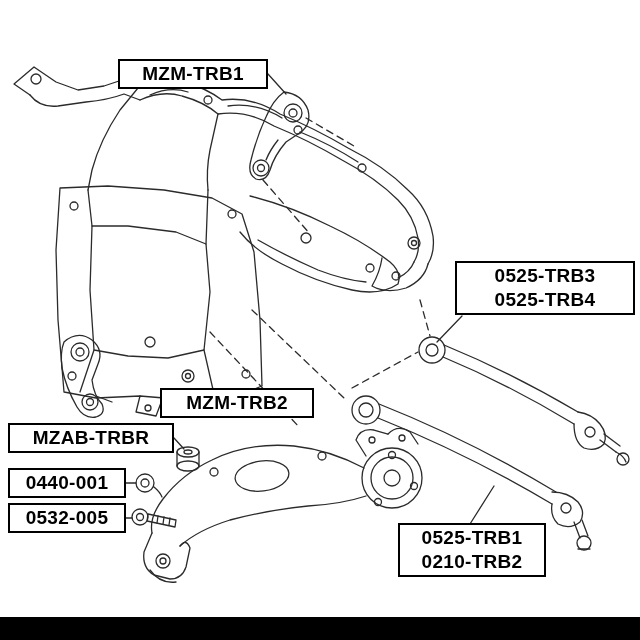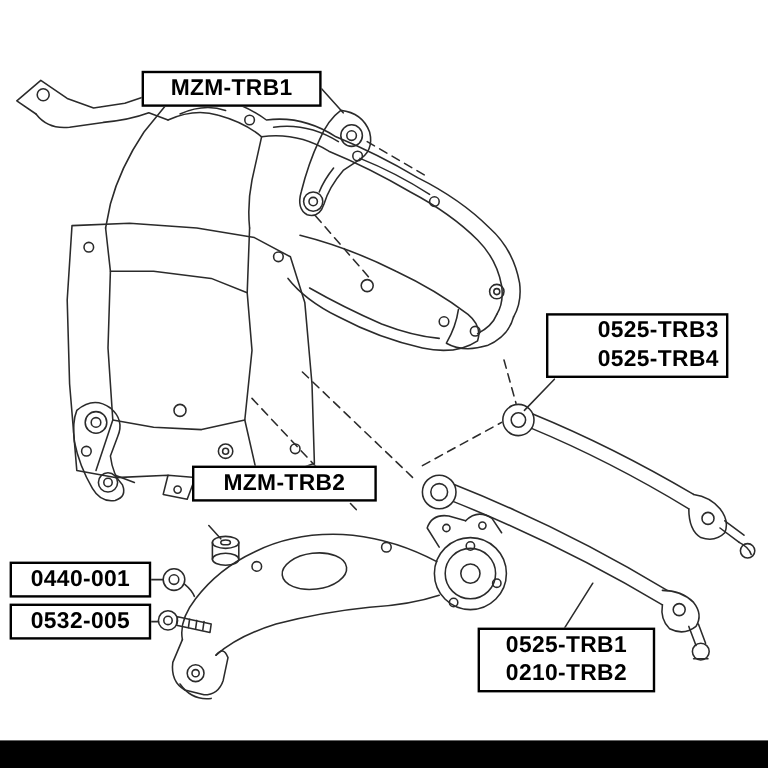--- a/index.html
+++ b/index.html
@@ -24,21 +24,21 @@
     font-weight: bold;
     font-size: 19px;
     line-height: 24px;
     text-align: center;
     padding: 1px 6px;
     box-sizing: border-box;
     letter-spacing: 0.3px;
     white-space: nowrap;
   }
   .lbl-trb1top { left: 118px; top: 59px;  width: 150px; }
-  .lbl-trb34   { left: 455px; top: 261px; width: 152px; text-align: right; }
+  .lbl-trb34   { left: 455px; top: 261px; width: 180px; }
   .lbl-trb2    { left: 112px; top: 388px; width: 154px; margin-left: 48px; }
   .lbl-mzab    { left: 8px;   top: 423px; width: 166px; }
   .lbl-0531    { left: 8px;   top: 468px; width: 118px; }
   .lbl-0532    { left: 8px;   top: 503px; width: 118px; }
   .lbl-trb12   { left: 398px; top: 523px; width: 148px; }
   .footer-bar {
     position: absolute;
     left: 0; top: 617px;
     width: 640px; height: 23px;
     background: #000000;
@@ -208,20 +208,21 @@
 
   <div class="part-label lbl-trb1top">MZM-TRB1</div>
 
   <div class="part-label lbl-trb34">
     <div>0525-TRB3</div>
     <div>0525-TRB4</div>
   </div>
 
   <div class="part-label lbl-trb2">MZM-TRB2</div>
 
+  <div class="part-label lbl-mzab">MZAB-TRBR</div>
 
   <div class="part-label lbl-0531">0440-001</div>
 
   <div class="part-label lbl-0532">0532-005</div>
 
   <div class="part-label lbl-trb12">
     <div>0525-TRB1</div>
     <div>0210-TRB2</div>
   </div>
 

